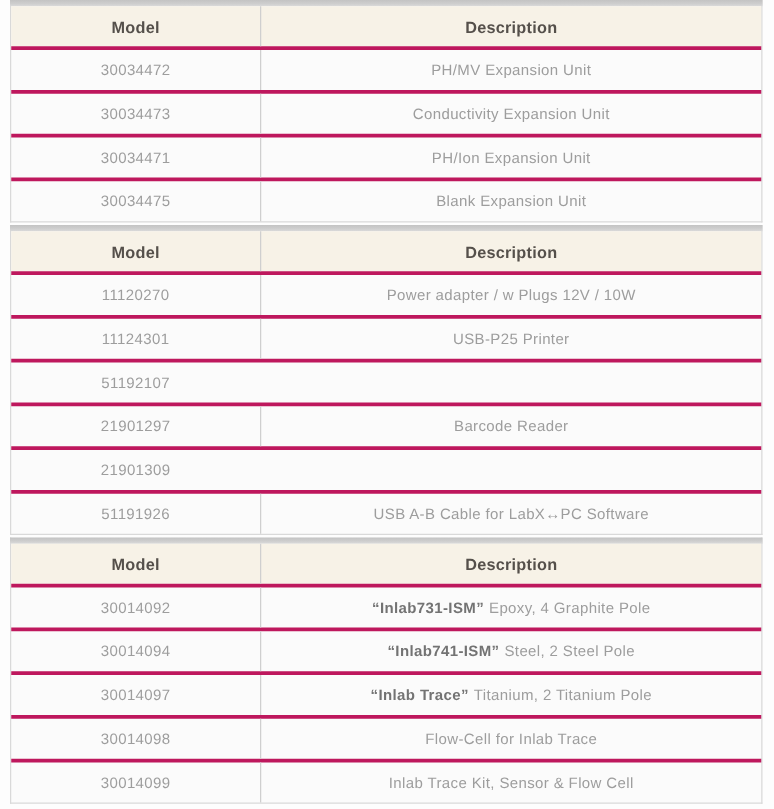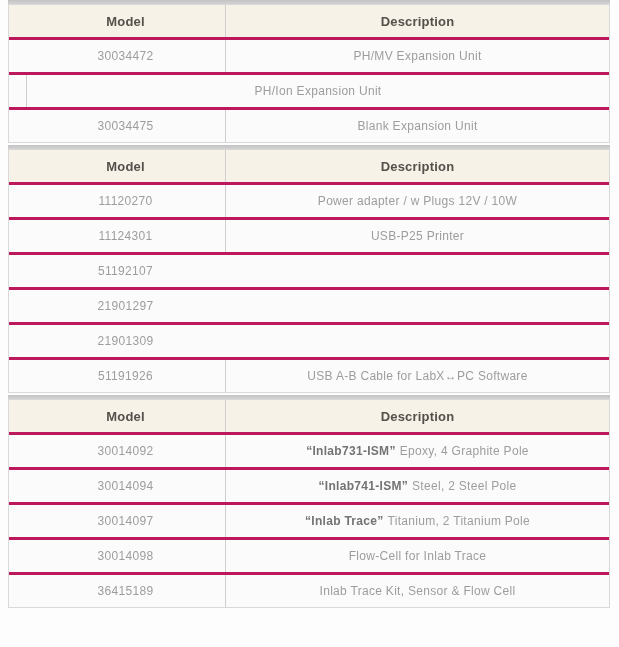--- a/index.html
+++ b/index.html
@@ -22,21 +22,20 @@
     background: #fbfbfb;
     margin-bottom: 2px;
   }
   .bar {
     height: 5px;
     margin: 0 -1px;
     background: linear-gradient(180deg, #c3c3c3 0%, #cdcdcd 55%, #dadada 100%);
   }
   .row {
     display: flex;
-    padding-left: 17px;
   }
   .head {
     height: 32px;
     background: #f7f2e7;
   }
   .data-row {
     height: 32px;
     border-top: 3px solid #be185d;
   }
   .cell {
@@ -80,20 +79,25 @@
       <div class="bar"></div>
       <div class="row head">
         <div class="cell model head-cell">Model</div>
         <div class="cell desc head-cell">Description</div>
       </div>
       <div class="row data-row">
         <div class="cell model">30034472</div>
         <div class="cell desc">PH/MV Expansion Unit</div>
       </div>
       <div class="row data-row">
+        <div class="cell model">30034473</div>
+        <div class="cell desc">Conductivity Expansion Unit</div>
+      </div>
+      <div class="row data-row">
+        <div class="cell model">30034471</div>
         <div class="cell desc">PH/Ion Expansion Unit</div>
       </div>
       <div class="row data-row">
         <div class="cell model">30034475</div>
         <div class="cell desc">Blank Expansion Unit</div>
       </div>
     </div>
     <div class="tbl">
       <div class="bar"></div>
       <div class="row head">
@@ -106,20 +110,21 @@
       </div>
       <div class="row data-row">
         <div class="cell model">11124301</div>
         <div class="cell desc">USB-P25 Printer</div>
       </div>
       <div class="row data-row">
         <div class="cell model">51192107</div>
       </div>
       <div class="row data-row">
         <div class="cell model">21901297</div>
+        <div class="cell desc">Barcode Reader</div>
       </div>
       <div class="row data-row">
         <div class="cell model">21901309</div>
       </div>
       <div class="row data-row">
         <div class="cell model">51191926</div>
         <div class="cell desc">USB A-B Cable for LabX↔PC Software</div>
       </div>
     </div>
     <div class="tbl">
@@ -147,17 +152,17 @@
         <div class="cell desc">
           <span class="bold-part">“Inlab Trace”</span>
           <span>Titanium, 2 Titanium Pole</span>
         </div>
       </div>
       <div class="row data-row">
         <div class="cell model">30014098</div>
         <div class="cell desc">Flow-Cell for Inlab Trace</div>
       </div>
       <div class="row data-row">
-        <div class="cell model">36415189</div>
+        <div class="cell model">30014099</div>
         <div class="cell desc">Inlab Trace Kit, Sensor &amp; Flow Cell</div>
       </div>
     </div>
   </div>
 
 </body></html>

